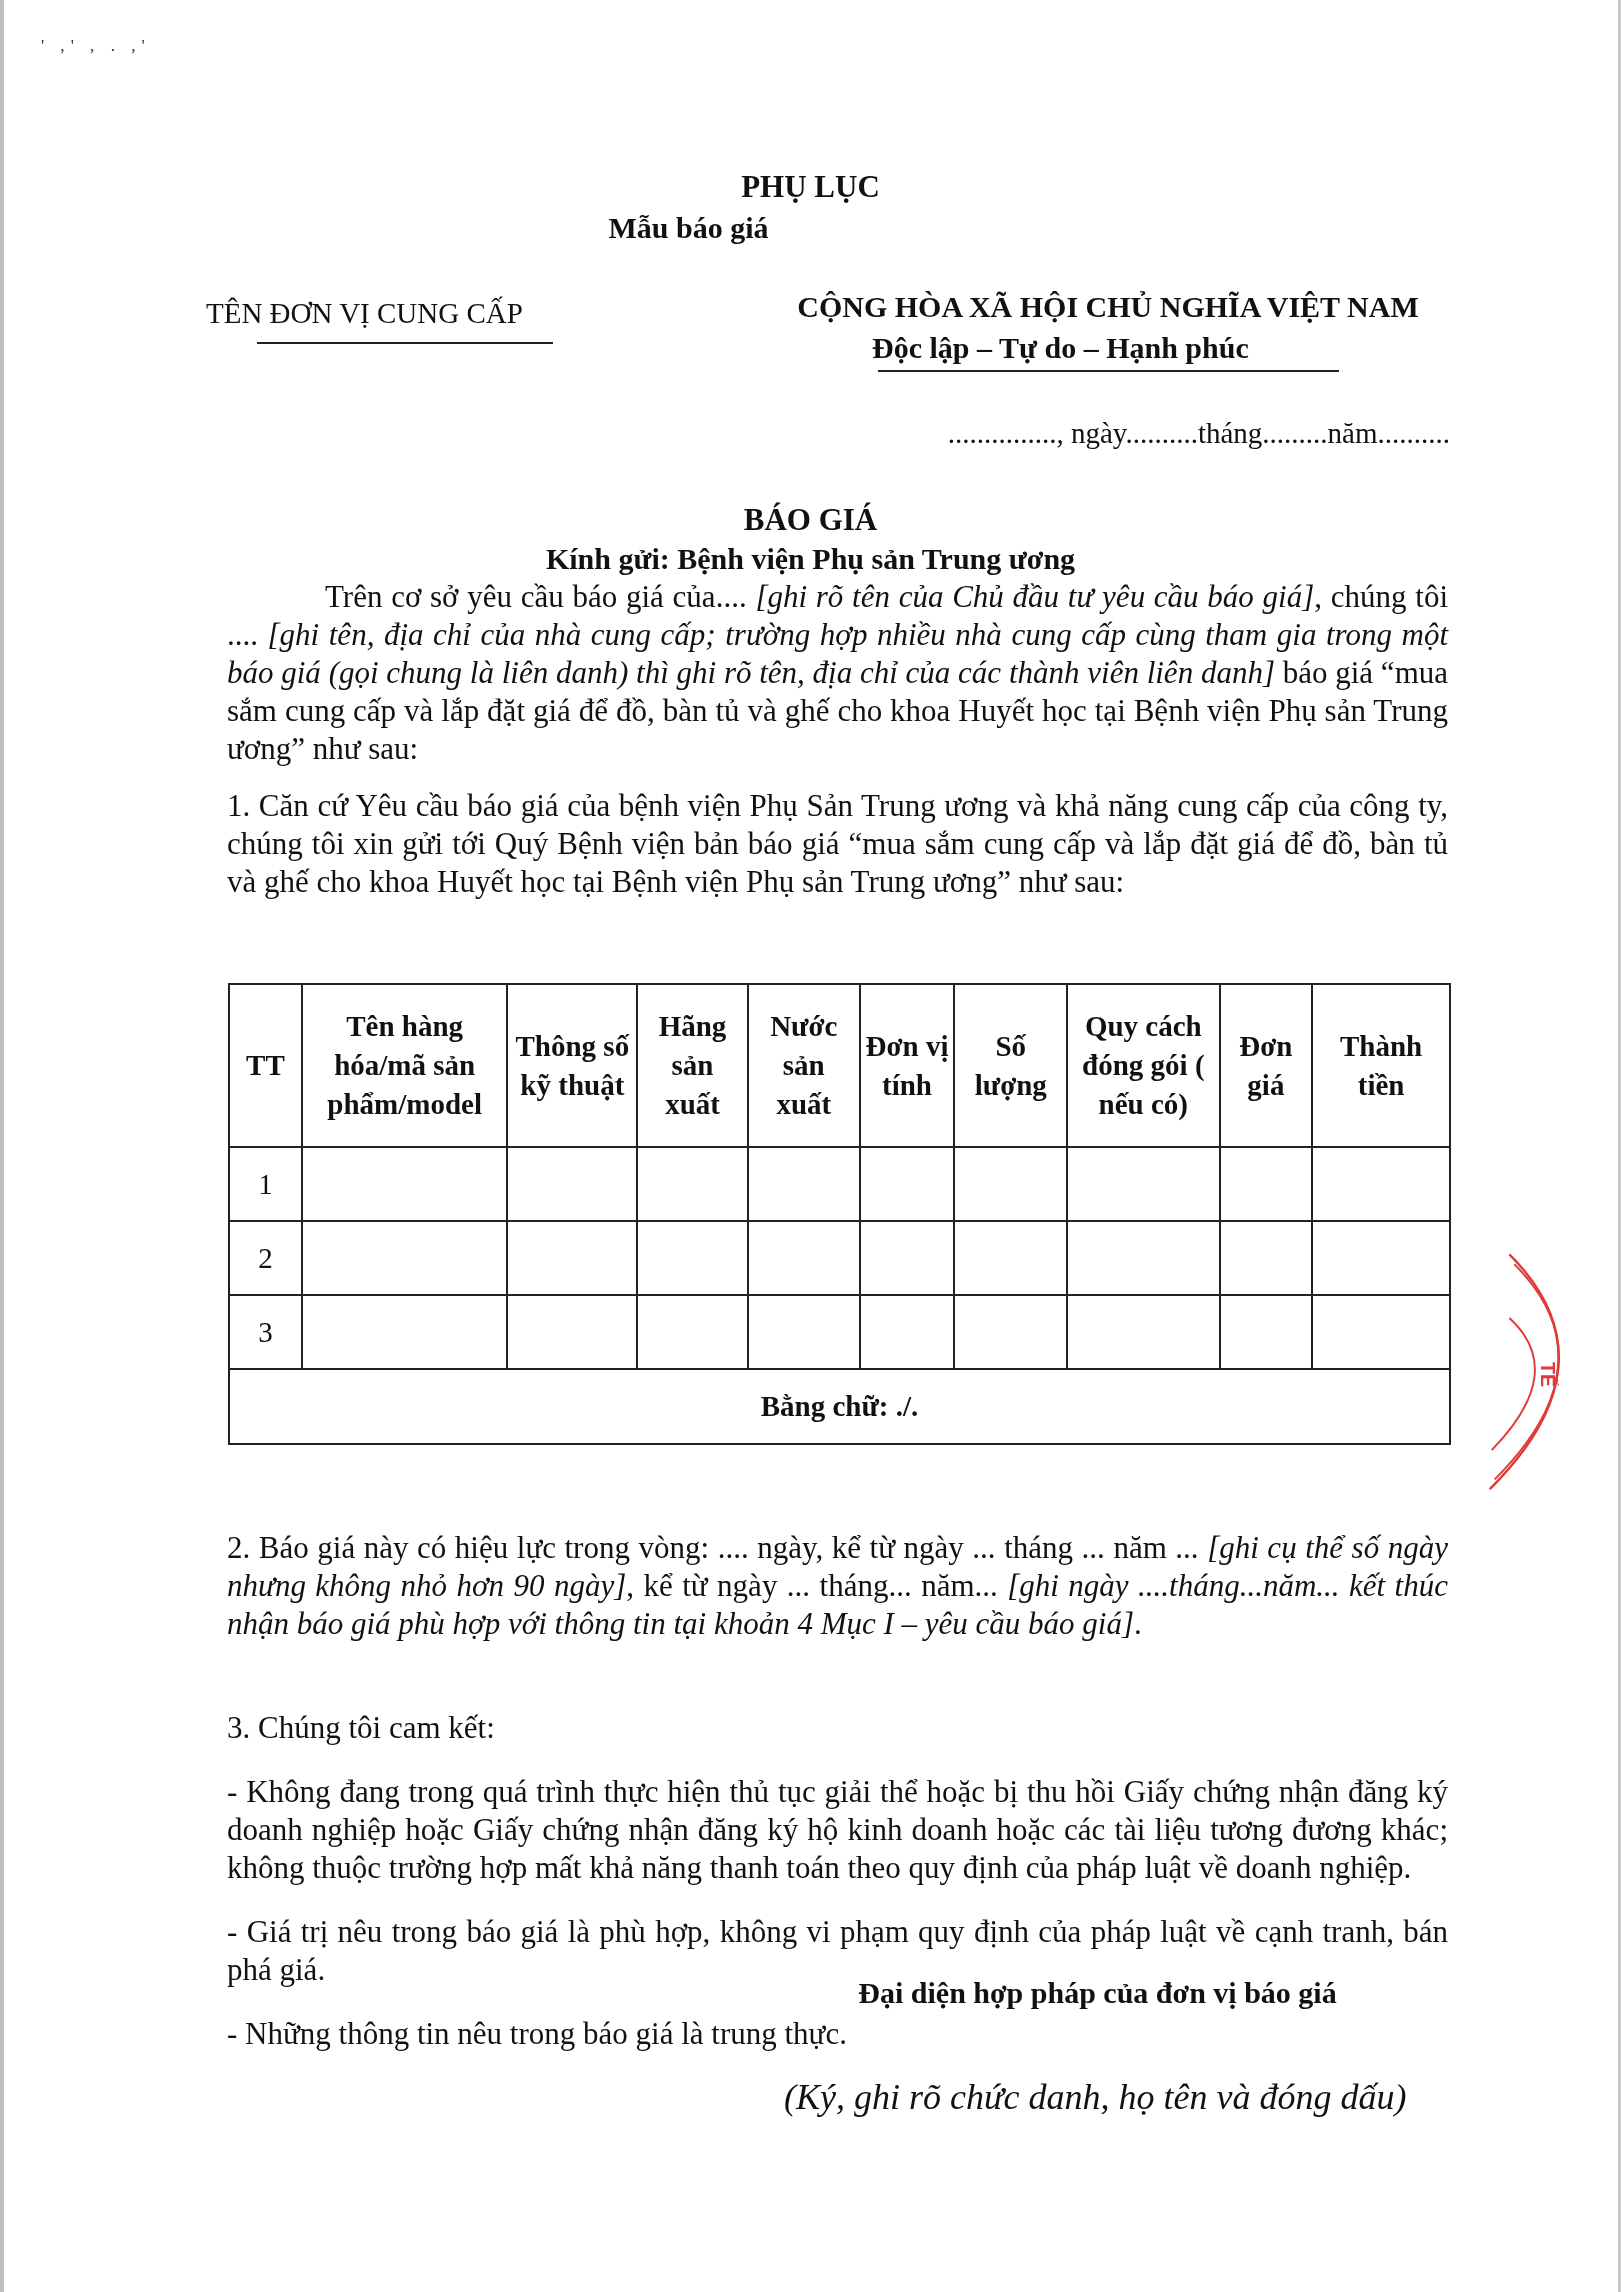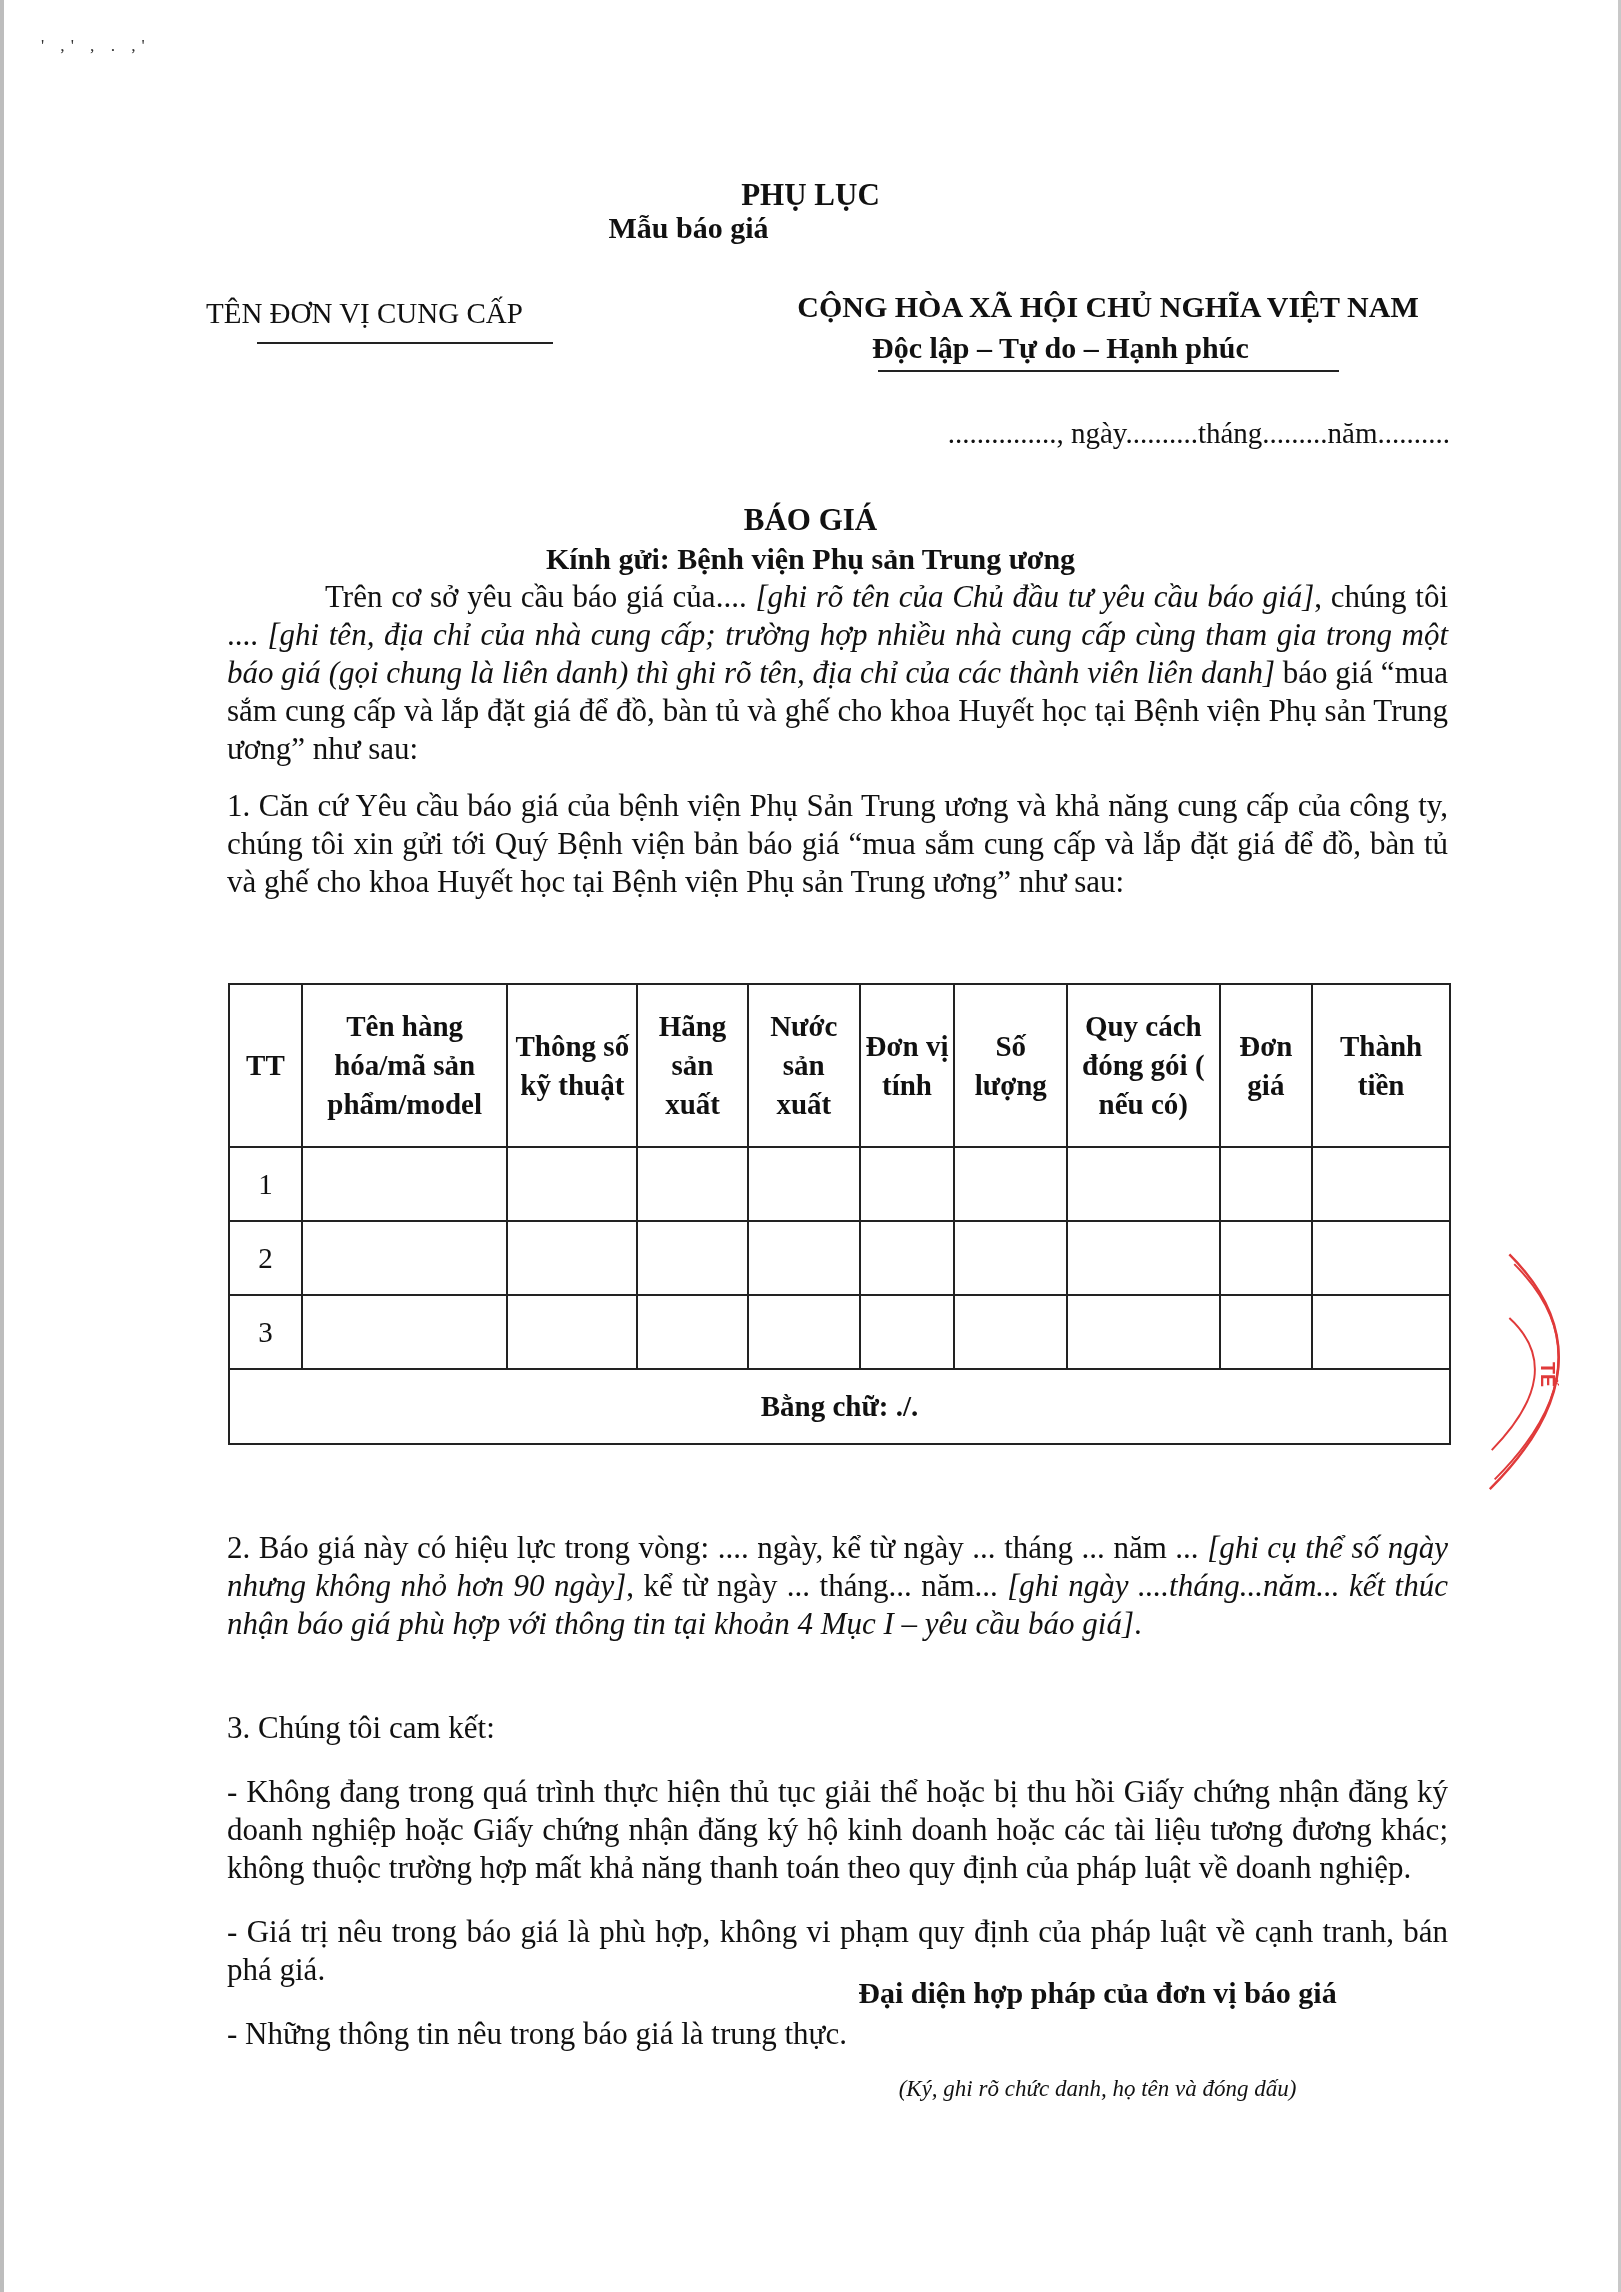--- a/index.html
+++ b/index.html
@@ -11,21 +11,21 @@
   .rightedge { position: absolute; right: 0; top: 0; width: 2.9px; height: 2293px; background: #c8c8c8; }
   .specks { position: absolute; left: 41px; top: 35px; font-size: 17.6px; color: #333; letter-spacing: 5.9px; }
   .abs { position: absolute; }
   .center { text-align: center; }
   .b { font-weight: bold; }
   .it { font-style: italic; }
   .t30 { font-size: 29px; }
   .t31 { font-size: 30px; }
   .t32 { font-size: 31px; }
 
-  #title1 { left: 0; width: 1621px; top: 169px; margin-top: 8px; }
+  #title1 { left: 0; width: 1621px; top: 169px; }
   #title2 { left: 0; width: 1377px; top: 211px; }
   #supplier { left: 206px; top: 297px; width: 372px; }
   #supplier-line { left: 257px; top: 342px; width: 296px; height: 2px; background: #222; }
   #nation { left: 765px; top: 290px; width: 686px; text-align: center; }
   #motto { left: 872px; top: 331px; text-align: right; }
   #motto-line { left: 878px; top: 370px; width: 461px; height: 2px; background: #222; }
   #dateline { left: 833px; top: 417px; width: 617px; text-align: right; }
   #quote-title { left: 0; width: 1621px; top: 502px; }
   #recipient { left: 0; width: 1621px; top: 542px; }
 
@@ -45,21 +45,21 @@
   table.quote td.num { font-weight: normal; }
   table.quote tr.row td { height: 72px; }
   table.quote tr.total td { height: 73px; font-weight: bold; }
   table.quote tr.words td { height: 73px; font-weight: bold; }
 
   #item2 { top: 1529px; }
   #item3 { top: 1683px; }
   .line { display: block; margin-top: 26px; }
 
   #rep { left: 784px; width: 627px; top: 1976px; text-align: center; }
-  #rep-note { left: 784px; width: 627px; top: 2076px; text-align: center; font-size: 23px; }
+  #rep-note { left: 784px; width: 627px; top: 2076px; font-size: 36px; }
 
   #stamp { left: 1470px; top: 1225px; width: 157px; height: 274px; }
 </style>
 </head>
 <body>
 
 <div class="leftedge"></div>
 <div class="rightedge"></div>
 <div class="specks">' ,' ,  .  ,'</div>
 

